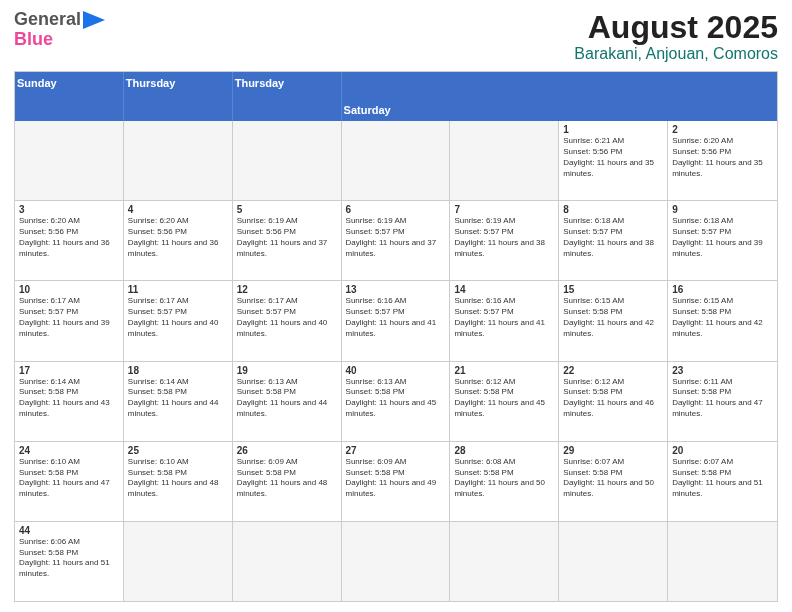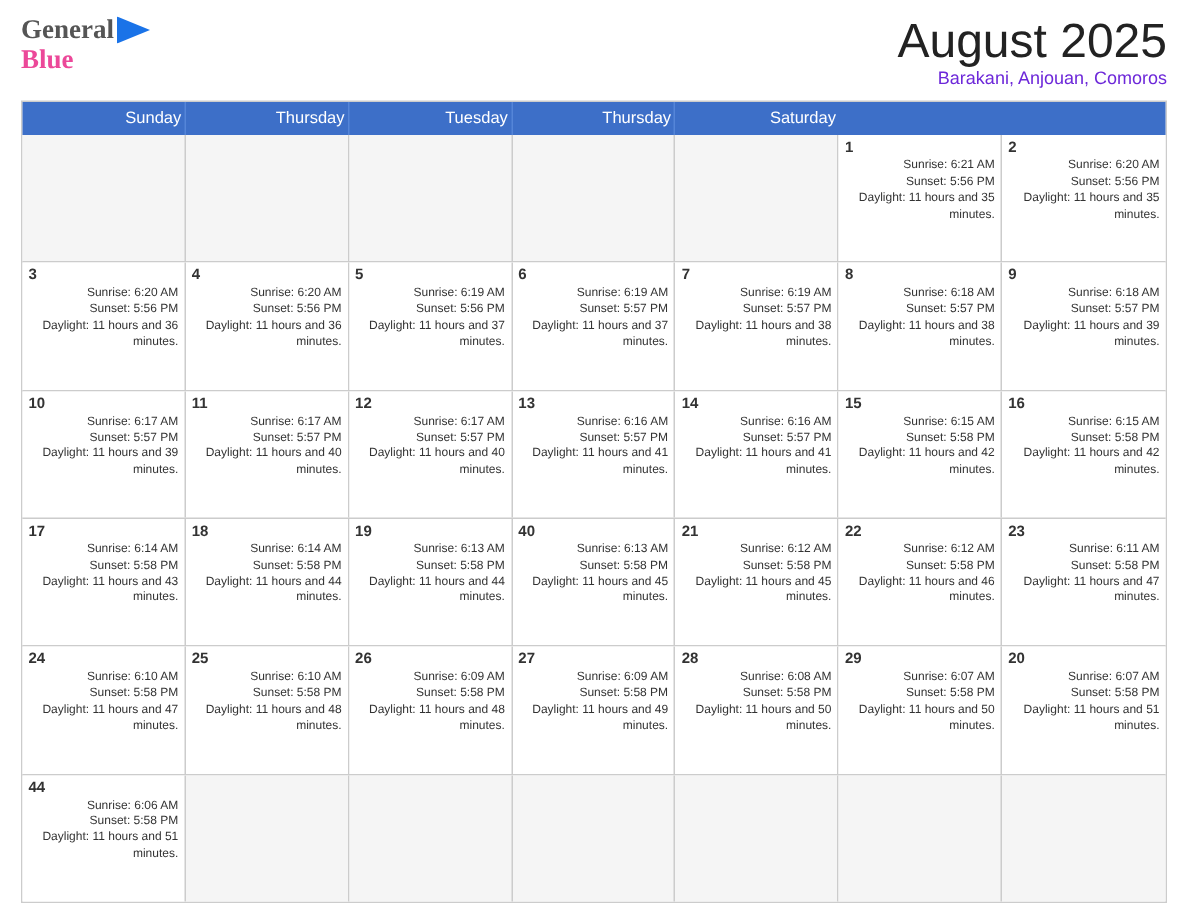--- a/index.html
+++ b/index.html
@@ -20,55 +20,54 @@
     .header {
       display: flex;
       justify-content: space-between;
       align-items: flex-start;
       margin-bottom: 8px;
     }
     .logo {
       display: flex;
       align-items: flex-end;
       gap: 4px;
-      font-family: Liberation Serif, serif;
     }
     .title-block {
       text-align: right;
     }
     .month-title {
       font-size: 32px;
-      font-weight: normal;
+      font-weight: bold;
       color: #222;
       line-height: 1.1;
     }
     .subtitle {
-      font-size: 12px;
-      color: #6d28d9;
+      font-size: 16px;
+      color: #0f766e;
     }
     .calendar {
       flex: 1;
       display: flex;
       flex-direction: column;
       border: 1px solid #ccc;
     }
     .cal-header {
       display: grid;
       grid-template-columns: repeat(7, 1fr);
       background: #3d6fc8;
     }
     .cal-header-cell {
       color: #fff;
       font-size: 11px;
-      font-weight: normal;
-      text-align: right;
+      font-weight: bold;
+      text-align: left;
       padding: 5px 2px;
       border-right: 1px solid #5585d8;
     }
-    .cal-header-cell:last-child { border-right: none; }
+    .cal-header-cell:last-child { border-right: none; margin-top: 27px; }
     .cal-body {
       flex: 1;
       display: flex;
       flex-direction: column;
     }
     .cal-row {
       display: grid;
       grid-template-columns: repeat(7, 1fr);
       flex: 1;
       border-top: 1px solid #ccc;
@@ -88,21 +87,20 @@
     .day-number {
       font-size: 10px;
       font-weight: bold;
       margin-bottom: 1px;
       display: block;
     }
     .day-info {
       font-size: 8px;
       line-height: 1.35;
       color: #333;
-      text-align: right;
     }
   </style>
 </head>
 <body>
 
 <div class="page">
   <div class="header">
     <div class="logo">
   <div style="display:flex;flex-direction:column;align-items:flex-start;line-height:1.1;">
     <div style="display:flex;align-items:center;gap:2px;">
@@ -117,21 +115,20 @@
     <div class="title-block">
       <div class="month-title">August 2025</div>
       <div class="subtitle">Barakani, Anjouan, Comoros</div>
     </div>
   </div>
 
   <div class="calendar">
     <div class="cal-header">
       <div class="cal-header-cell">Sunday</div>
       <div class="cal-header-cell">Thursday</div>
-      <div class="cal-header-cell">Tuesday</div>
       <div class="cal-header-cell">Thursday</div>
       <div class="cal-header-cell">Saturday</div>
     </div>
     <div class="cal-body" id="cal-body">
     <div class="cal-row">
           <div class="cal-cell empty"></div>
           <div class="cal-cell empty"></div>
           <div class="cal-cell empty"></div>
           <div class="cal-cell empty"></div>
           <div class="cal-cell empty"></div>

